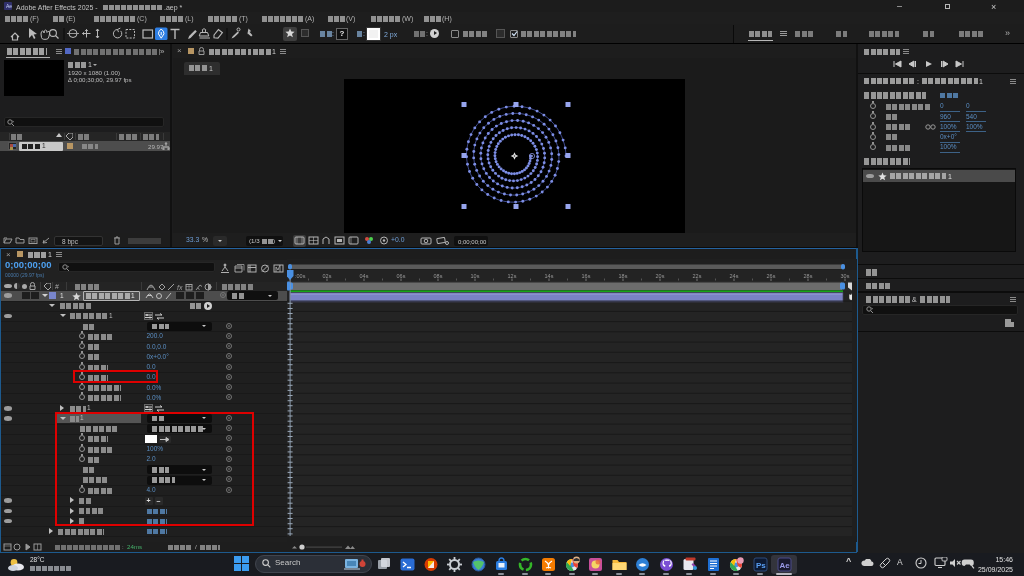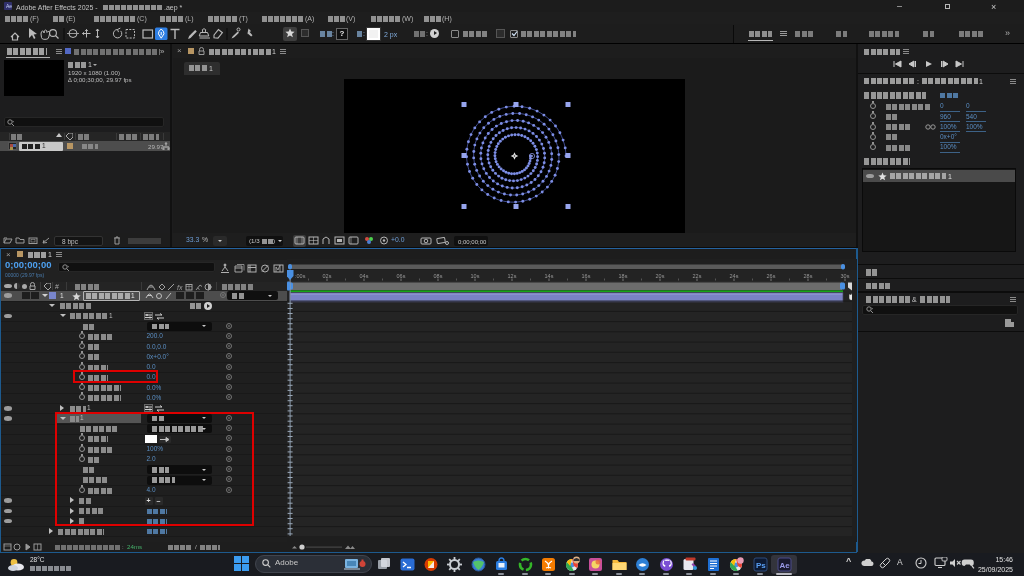--- a/index.html
+++ b/index.html
@@ -949,21 +949,21 @@
     <rect width="7" height="7" fill="#3b9cf0"></rect>
     <rect x="8" width="7" height="7" fill="#3b9cf0"></rect>
     <rect y="8" width="7" height="7" fill="#3b9cf0"></rect>
     <rect x="8" y="8" width="7" height="7" fill="#3b9cf0"></rect>
   </svg>
 <div class="ab" style="left:255px;top:554.5px;width:117px;height:18px;background:#2b2f37;border:1px solid #41454e;border-radius:9px"></div>
 <svg class="ab" style="left:262px;top:559px" width="9" height="9">
     <circle cx="3.6" cy="3.6" r="2.8" fill="none" stroke="#cfcfcf" stroke-width="1.1"></circle>
     <path d="M5.8 5.8 L8.3 8.3" stroke="#cfcfcf" stroke-width="1.1"></path>
   </svg>
-<div class="ab" style="left:275px;top:558px;font-size:8px;line-height:10px;color:#c8c8c8;font-weight:normal;white-space:nowrap;">Adobe</div>
+<div class="ab" style="left:275px;top:558px;font-size:8px;line-height:10px;color:#c8c8c8;font-weight:normal;white-space:nowrap;">Search</div>
 <svg class="ab" style="left:344px;top:556.5px" width="22" height="14" viewBox="0 0 22 14">
     <rect x="1" y="2" width="13" height="9" rx="1" fill="#7ab3e0"></rect>
     <rect x="3" y="4" width="9" height="5" fill="#4886b8"></rect>
     <path d="M0 12 h16" stroke="#9ab" stroke-width="1.4"></path>
     <circle cx="18.5" cy="7" r="3" fill="#d04438"></circle>
     <rect x="17.5" y="2.5" width="2" height="3" fill="#d04438"></rect>
   </svg>
 <svg class="ab" style="left:376px;top:555.5px" width="17" height="17" viewBox="0 0 17 17">
     <rect x="2" y="4" width="9" height="9" rx="1" fill="#9aa0a8"></rect>
     <rect x="5" y="2" width="9" height="9" rx="1" fill="#d8dce2" opacity=".9"></rect>

